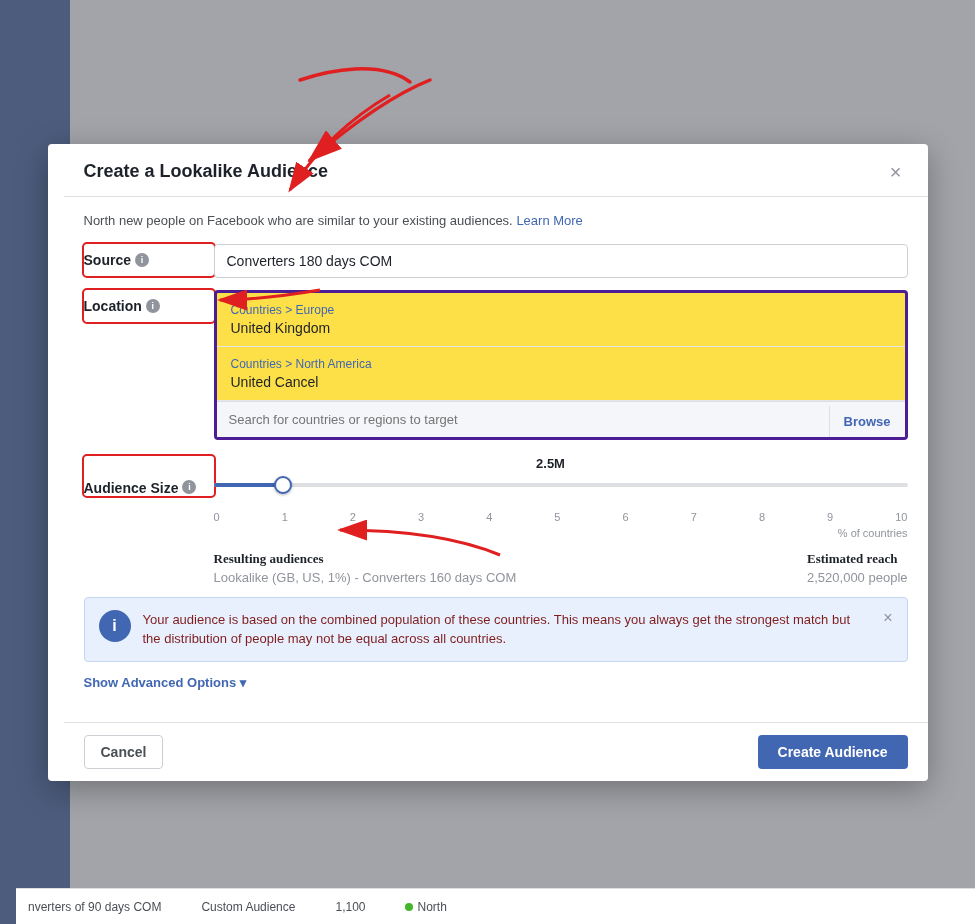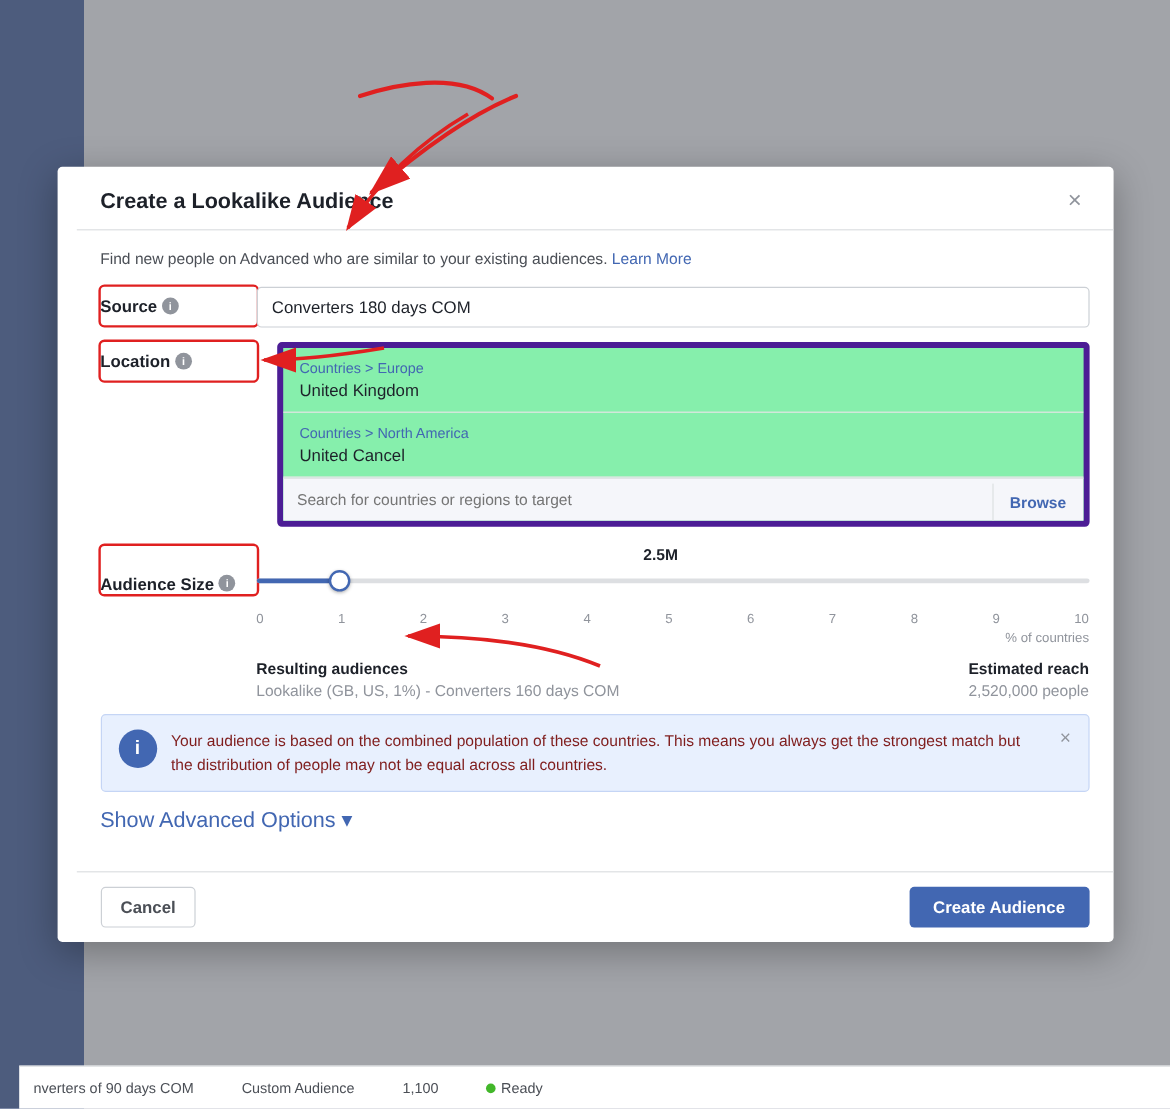--- a/index.html
+++ b/index.html
@@ -145,25 +145,24 @@
       padding: 8px 12px;
       border: 1px solid #ccd0d5;
       border-radius: 4px;
       font-size: 14px;
       color: #1d2129;
       background: #fff;
     }
 
     
     .location-box {
-      border: 5px solid #4c1d95;
+      border: 3px solid #4c1d95;
       border-radius: 4px;
-      background: #86efac;
+      background: #fde047;
       overflow: hidden;
-      margin-left: 17px;
     }
 
     .location-entry {
       padding: 10px 14px;
       border-bottom: 1px solid #e5e5e5;
     }
 
     .location-entry:last-of-type {
       border-bottom: none;
     }
@@ -308,20 +307,21 @@
       padding-left: 130px;
     }
 
     .result-col {}
 
     .result-label {
       font-size: 13px;
       font-weight: 700;
       color: #1d2129;
       margin-bottom: 3px;
+      font-family: Liberation Serif, serif;
     }
 
     .result-value {
       font-size: 13px;
       color: #90949c;
     }
 
     
     .info-banner {
       background: #e8f0fe;
@@ -364,24 +364,25 @@
       border: none;
       padding: 0 0 0 8px;
       line-height: 1;
       align-self: flex-start;
     }
 
     
     .advanced-options-link {
       display: inline-block;
       color: #4267b2;
-      font-size: 18px;
+      font-size: 13px;
       text-decoration: none;
       margin-bottom: 16px;
       cursor: pointer;
+      font-weight: bold;
     }
 
     
     .modal-footer {
       display: flex;
       justify-content: space-between;
       align-items: center;
       padding: 12px 20px;
       border-top: 1px solid #dddfe2;
     }
@@ -468,21 +469,21 @@
 
       <div class="modal-header">
         <span class="modal-title">Create a Lookalike Audience</span>
         <button class="modal-close">×</button>
       </div>
 
       <div class="modal-body">
 
         
         <div class="modal-subtitle">
-          <span>Find new people on Advanced who are similar to your existing audiences.</span>
+          <span>North new people on Facebook who are similar to your existing audiences.</span>
           <a class="learn-more-link" href="#">Learn More</a>
         </div>
 
         
         <div class="form-row">
           <div class="form-label label-highlight">
             <span>Source</span>
             <span class="info-icon">i</span>
           </div>
           <div class="form-control-wrapper">
@@ -583,21 +584,21 @@
 
     </div>
   </div>
 
   <div class="bottom-bar">
     <span class="bottom-bar-text">nverters of 90 days COM</span>
     <span class="bottom-bar-text">Custom Audience</span>
     <span class="bottom-bar-text">1,100</span>
     <span class="status-badge">
       <span class="status-dot"></span>
-      <span>Ready</span>
+      <span>North</span>
     </span>
   </div>
 
   <svg class="arrows-overlay" viewBox="0 0 975 924" xmlns="http://www.w3.org/2000/svg">
 
     <path d="M 390 95 Q 330 130 290 190" stroke="#e02020" stroke-width="3" fill="none" marker-end="url(#arrowhead)"></path>
 
     <path d="M 320 290 Q 260 300 220 300" stroke="#e02020" stroke-width="3" fill="none" marker-end="url(#arrowhead)"></path>
 
     <path d="M 500 555 Q 440 530 340 530" stroke="#e02020" stroke-width="3" fill="none" marker-end="url(#arrowhead)"></path>

